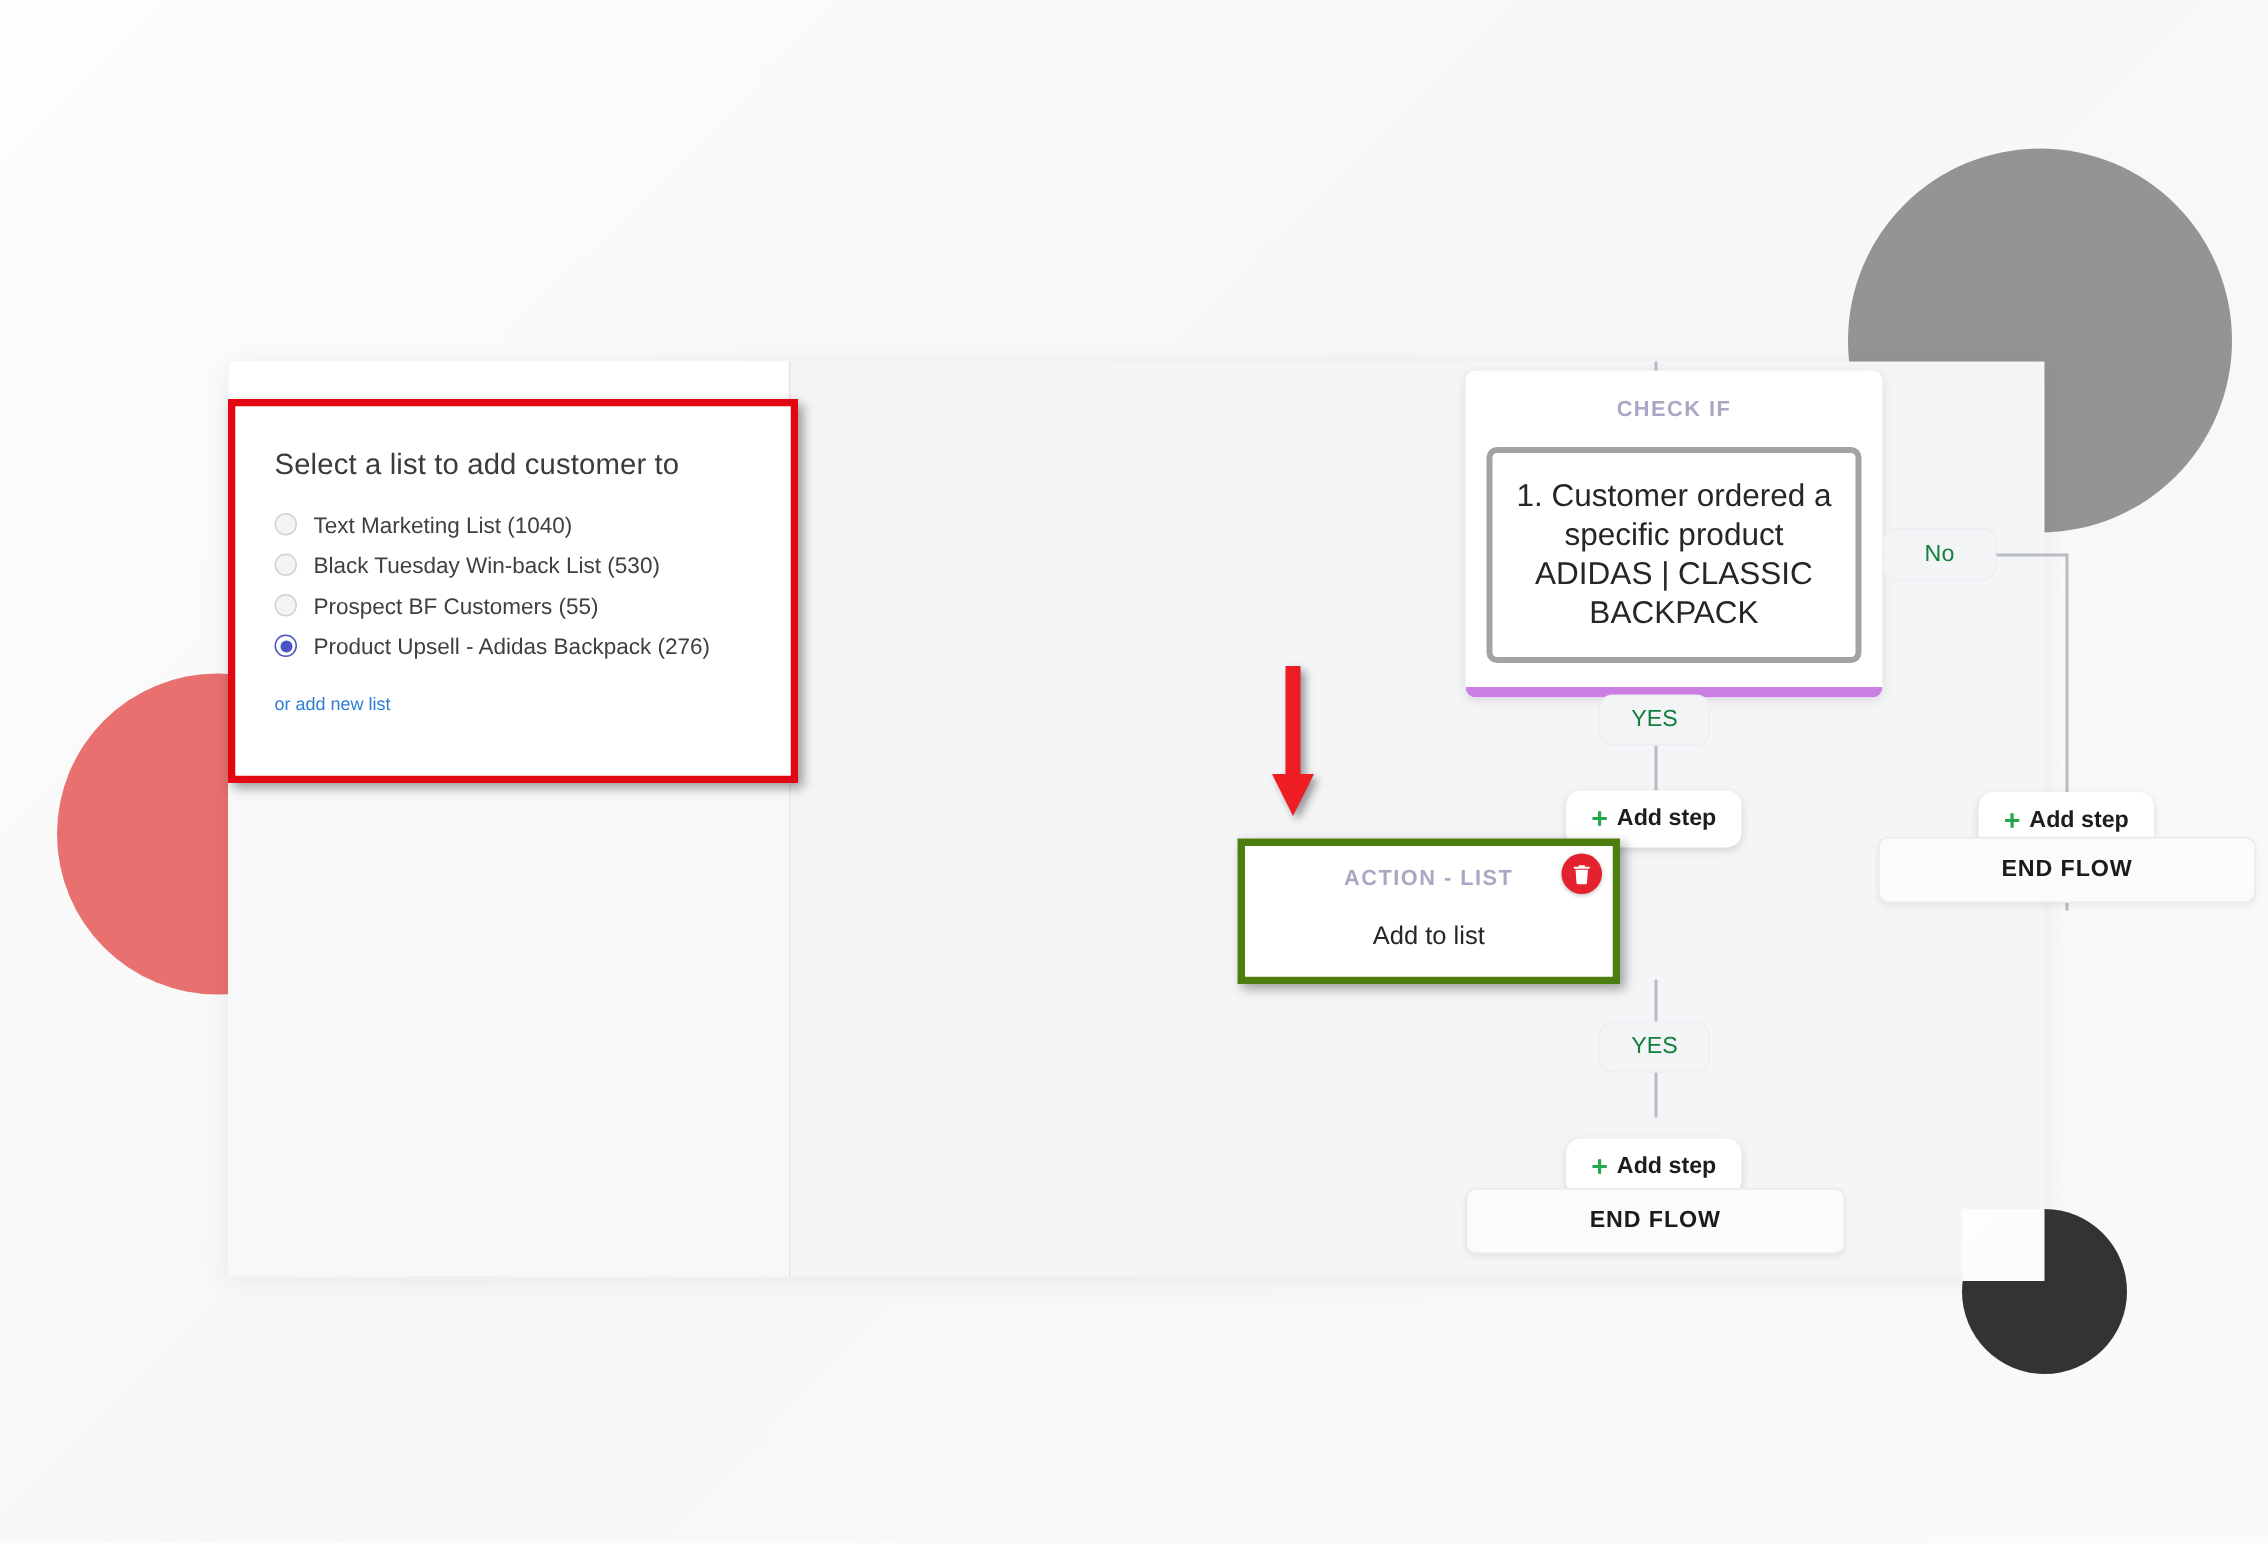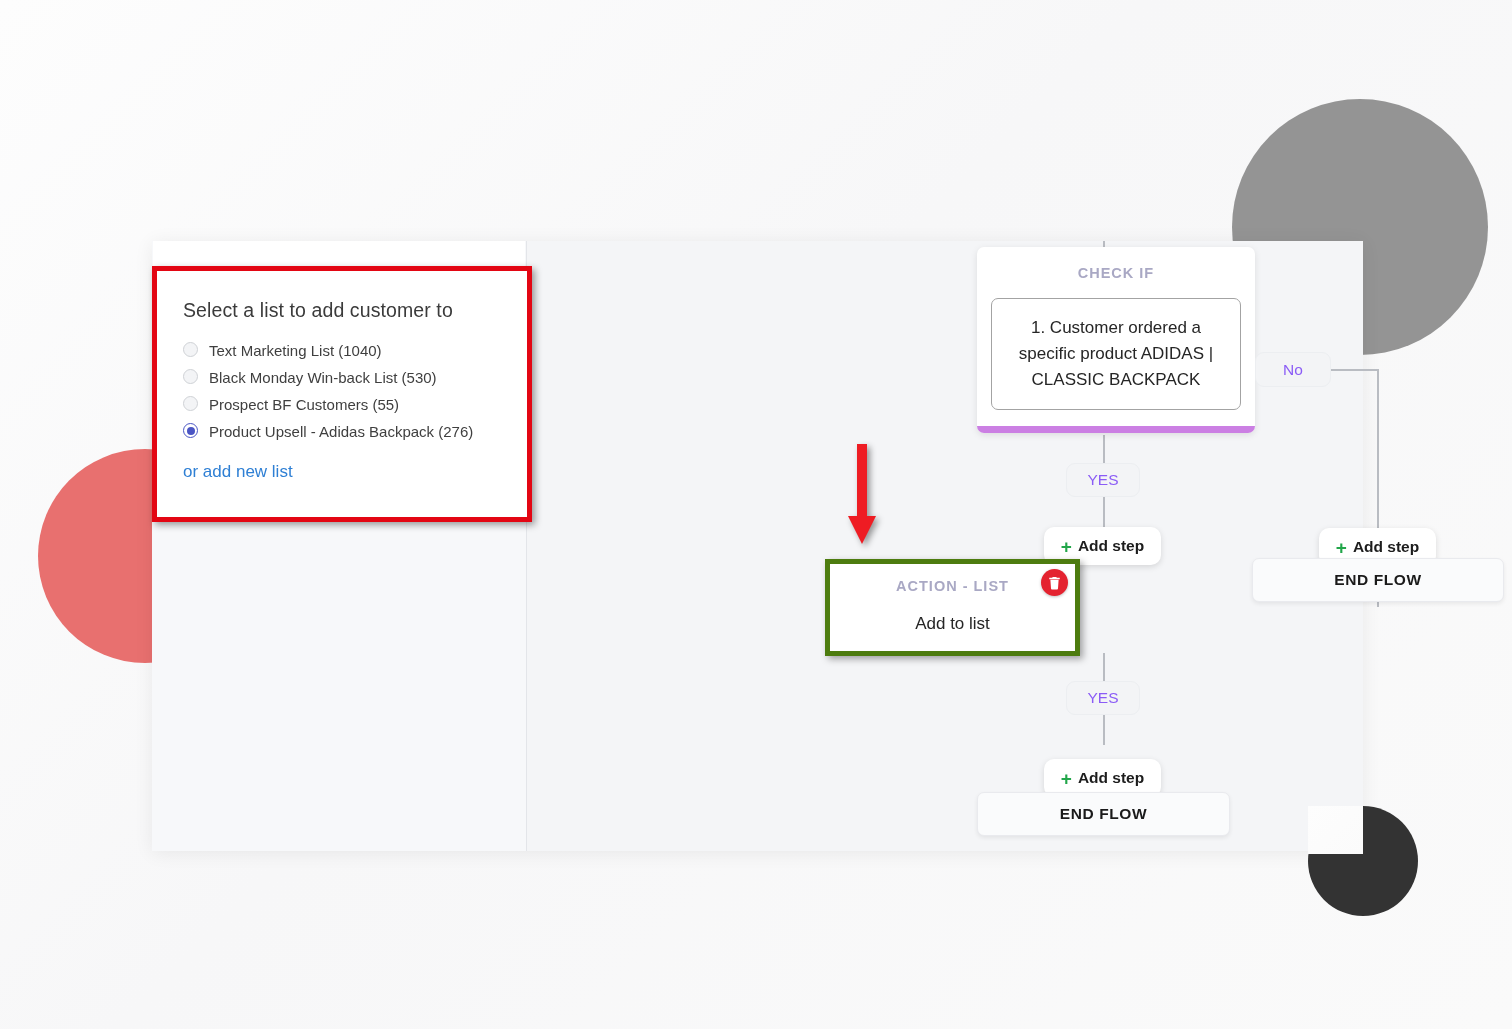--- a/index.html
+++ b/index.html
@@ -158,21 +158,21 @@
     line-height: 25px;
     color: #3f3f3f;
     text-indent: -26px;
     padding-left: 0;
   }
   .radio-row .radio-label { margin-left: 0; }
 
   .add-new-link {
     display: inline-block;
     margin-top: 16px;
-    font-size: 17px;
+    font-size: 12px;
     color: #2e7fd4;
     text-decoration: none;
     cursor: pointer;
   }
 
   
   .flow-canvas {
     position: absolute;
     left: 375px;
     top: 0;
@@ -201,41 +201,41 @@
   }
   .node-kicker {
     text-align: center;
     font-size: 14.5px;
     font-weight: 700;
     letter-spacing: 1.0px;
     color: #a9a8c4;
   }
   .checkif-body {
     margin: 17px 14px 16px 14px;
-    border: 1px solid #a3a3a3;
+    border: 4px solid #a3a3a3;
     border-radius: 7px;
     padding: 16px 10px;
     text-align: center;
-    font-size: 17px;
+    font-size: 21px;
     line-height: 26px;
     color: #262626;
   }
   .purple-bar {
     height: 7px;
     background: #cb7fe3;
     width: 100%;
   }
 
   .pill {
     position: absolute;
     background: #f3f4f6;
     border: 1px solid #eceef1;
     border-radius: 9px;
     font-size: 15.5px;
-    color: #8b5cf6;
+    color: #15803d;
     display: flex;
     align-items: center;
     justify-content: center;
   }
 
   .addstep-btn {
     position: absolute;
     background: #ffffff;
     border-radius: 10px;
     box-shadow: 0 2px 6px rgba(0,0,0,0.13);
@@ -396,21 +396,21 @@
   <div class="list-panel-inner">
     <div class="list-panel-title">Select a list to add customer to</div>
 
     <div class="radio-list">
       <div class="radio-row">
         <span class="radio-mark"></span>
         <span class="radio-label" style="text-indent:0">Text Marketing List (1040)</span>
       </div>
       <div class="radio-row">
         <span class="radio-mark"></span>
-        <span class="radio-label" style="text-indent:0">Black Monday Win-back List (530)</span>
+        <span class="radio-label" style="text-indent:0">Black Tuesday Win-back List (530)</span>
       </div>
       <div class="radio-row">
         <span class="radio-mark"></span>
         <span class="radio-label" style="text-indent:0">Prospect BF Customers (55)</span>
       </div>
       <div class="radio-row selected">
         <span class="radio-mark"></span>
         <span class="radio-label" style="text-indent:0; margin-left:-26px; padding-left:26px;">Product Upsell - Adidas Backpack (276)</span>
       </div>
     </div>

